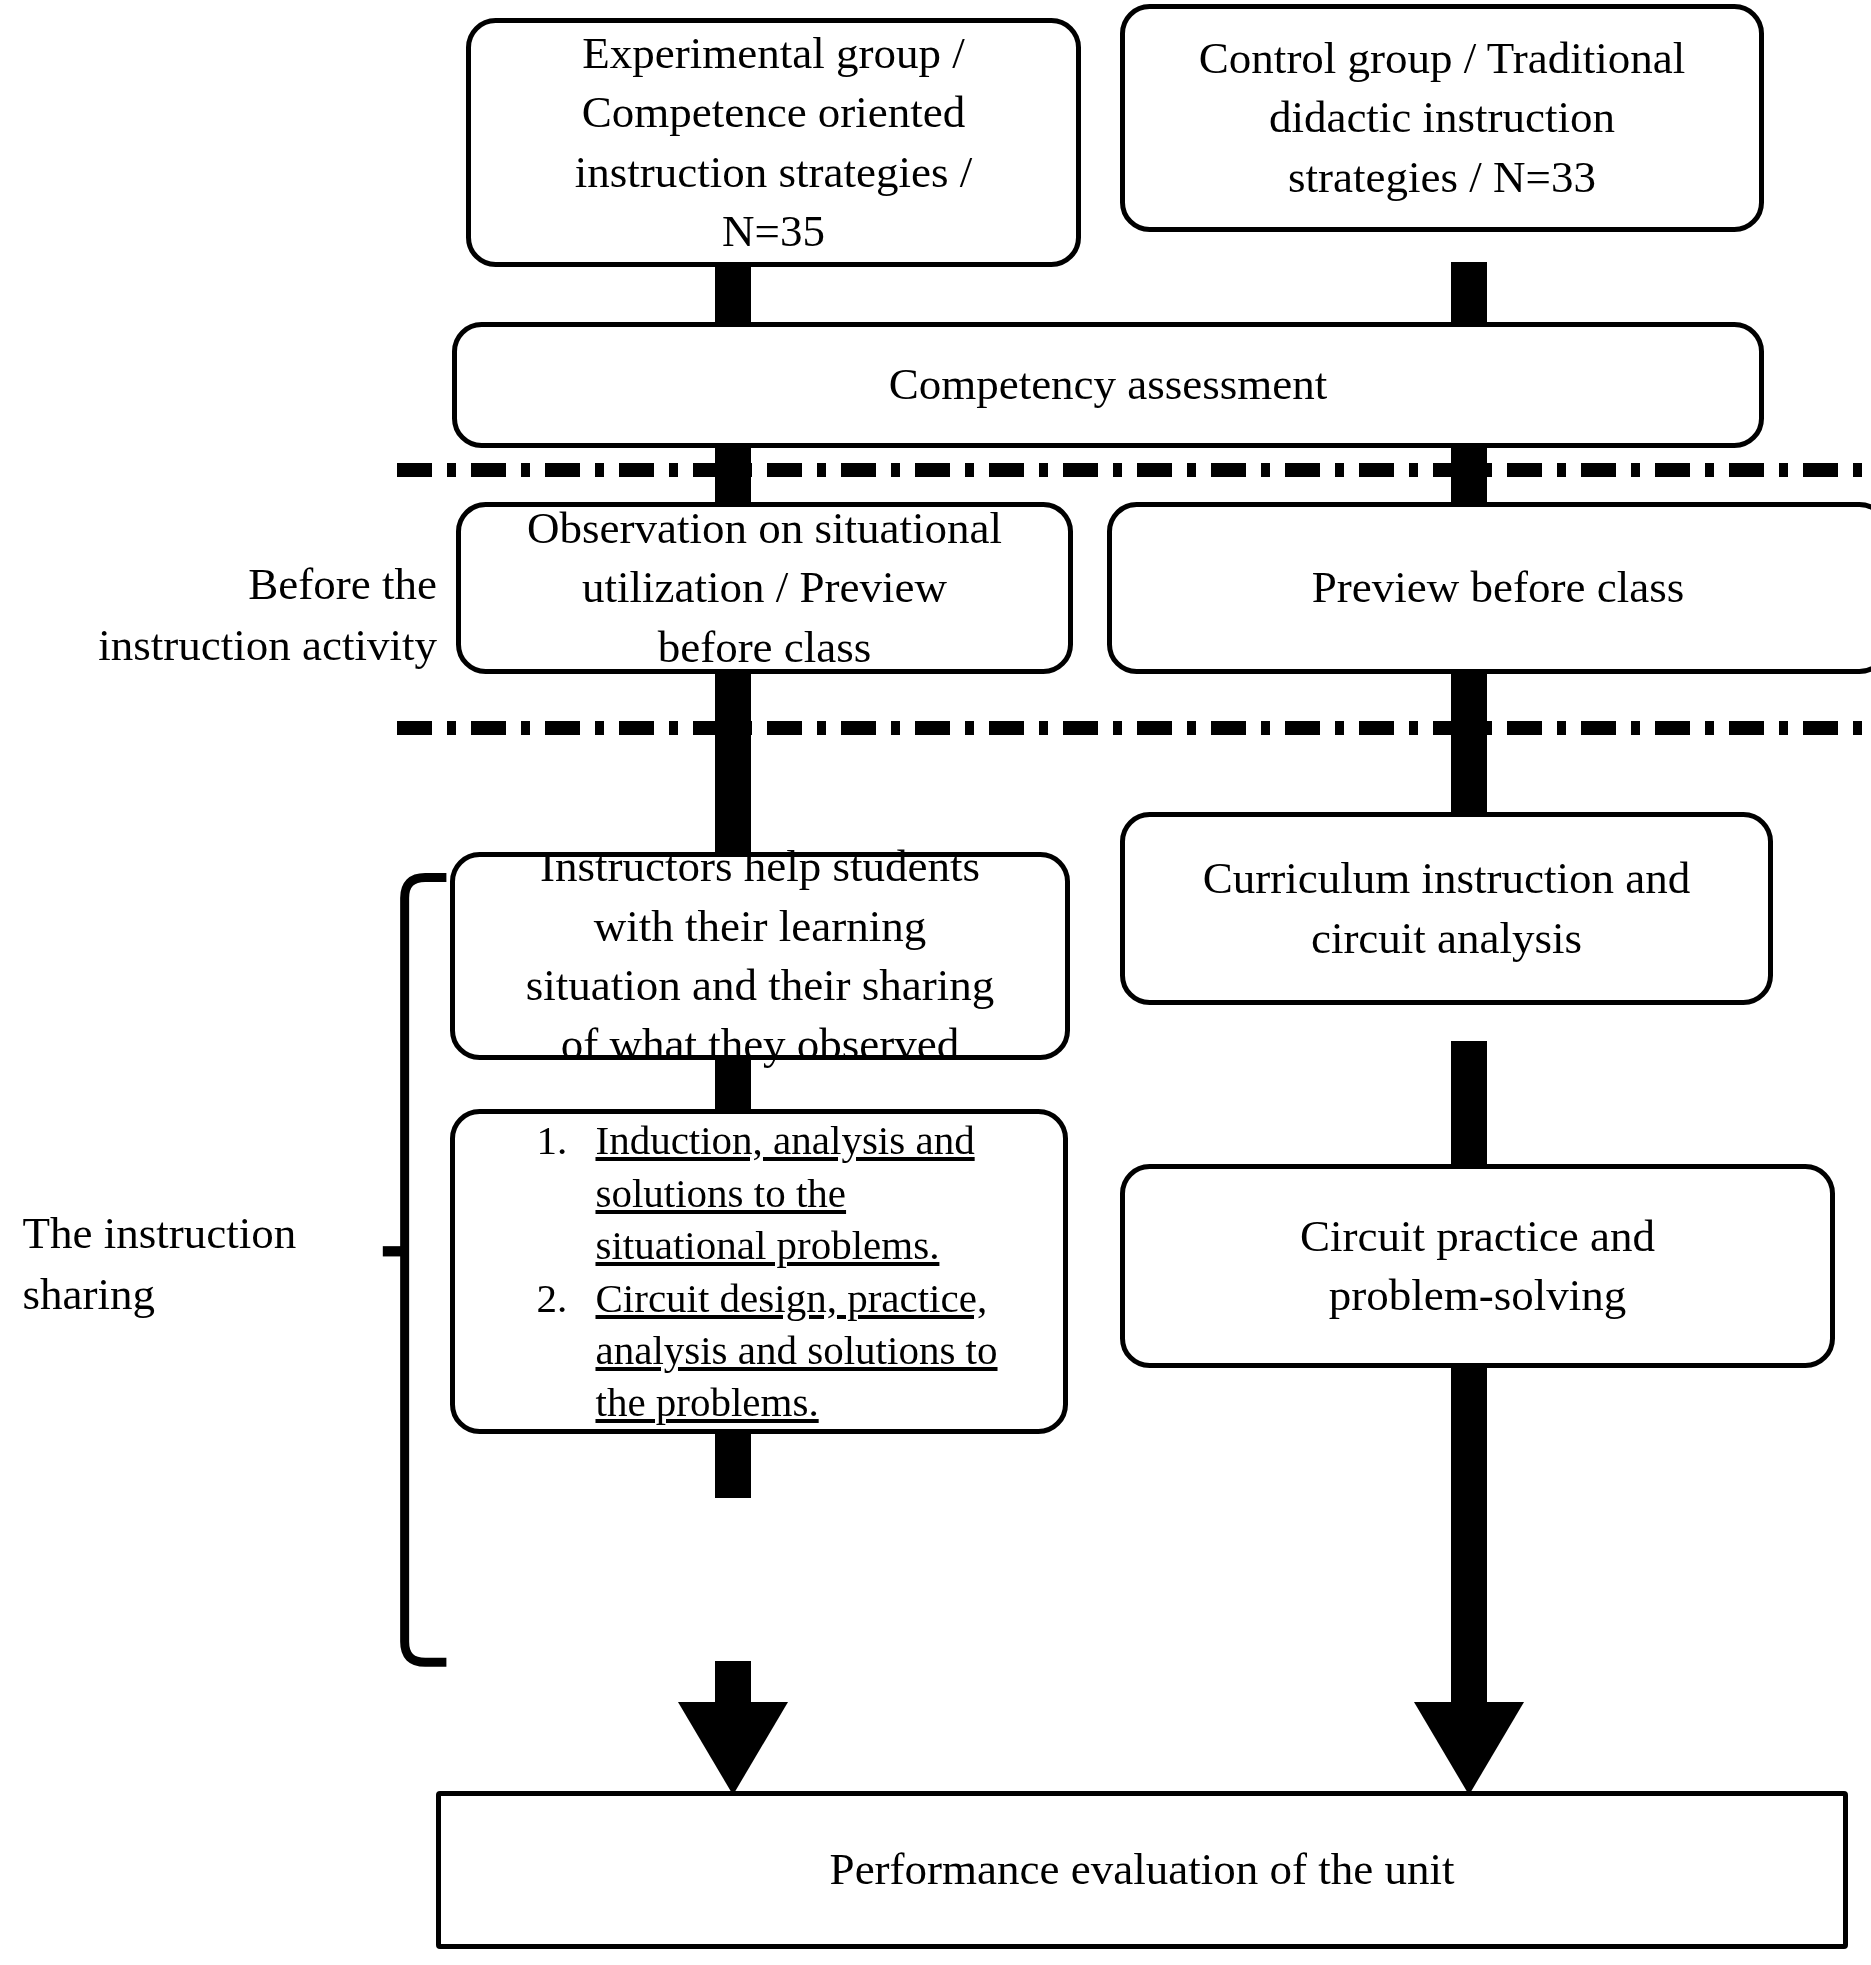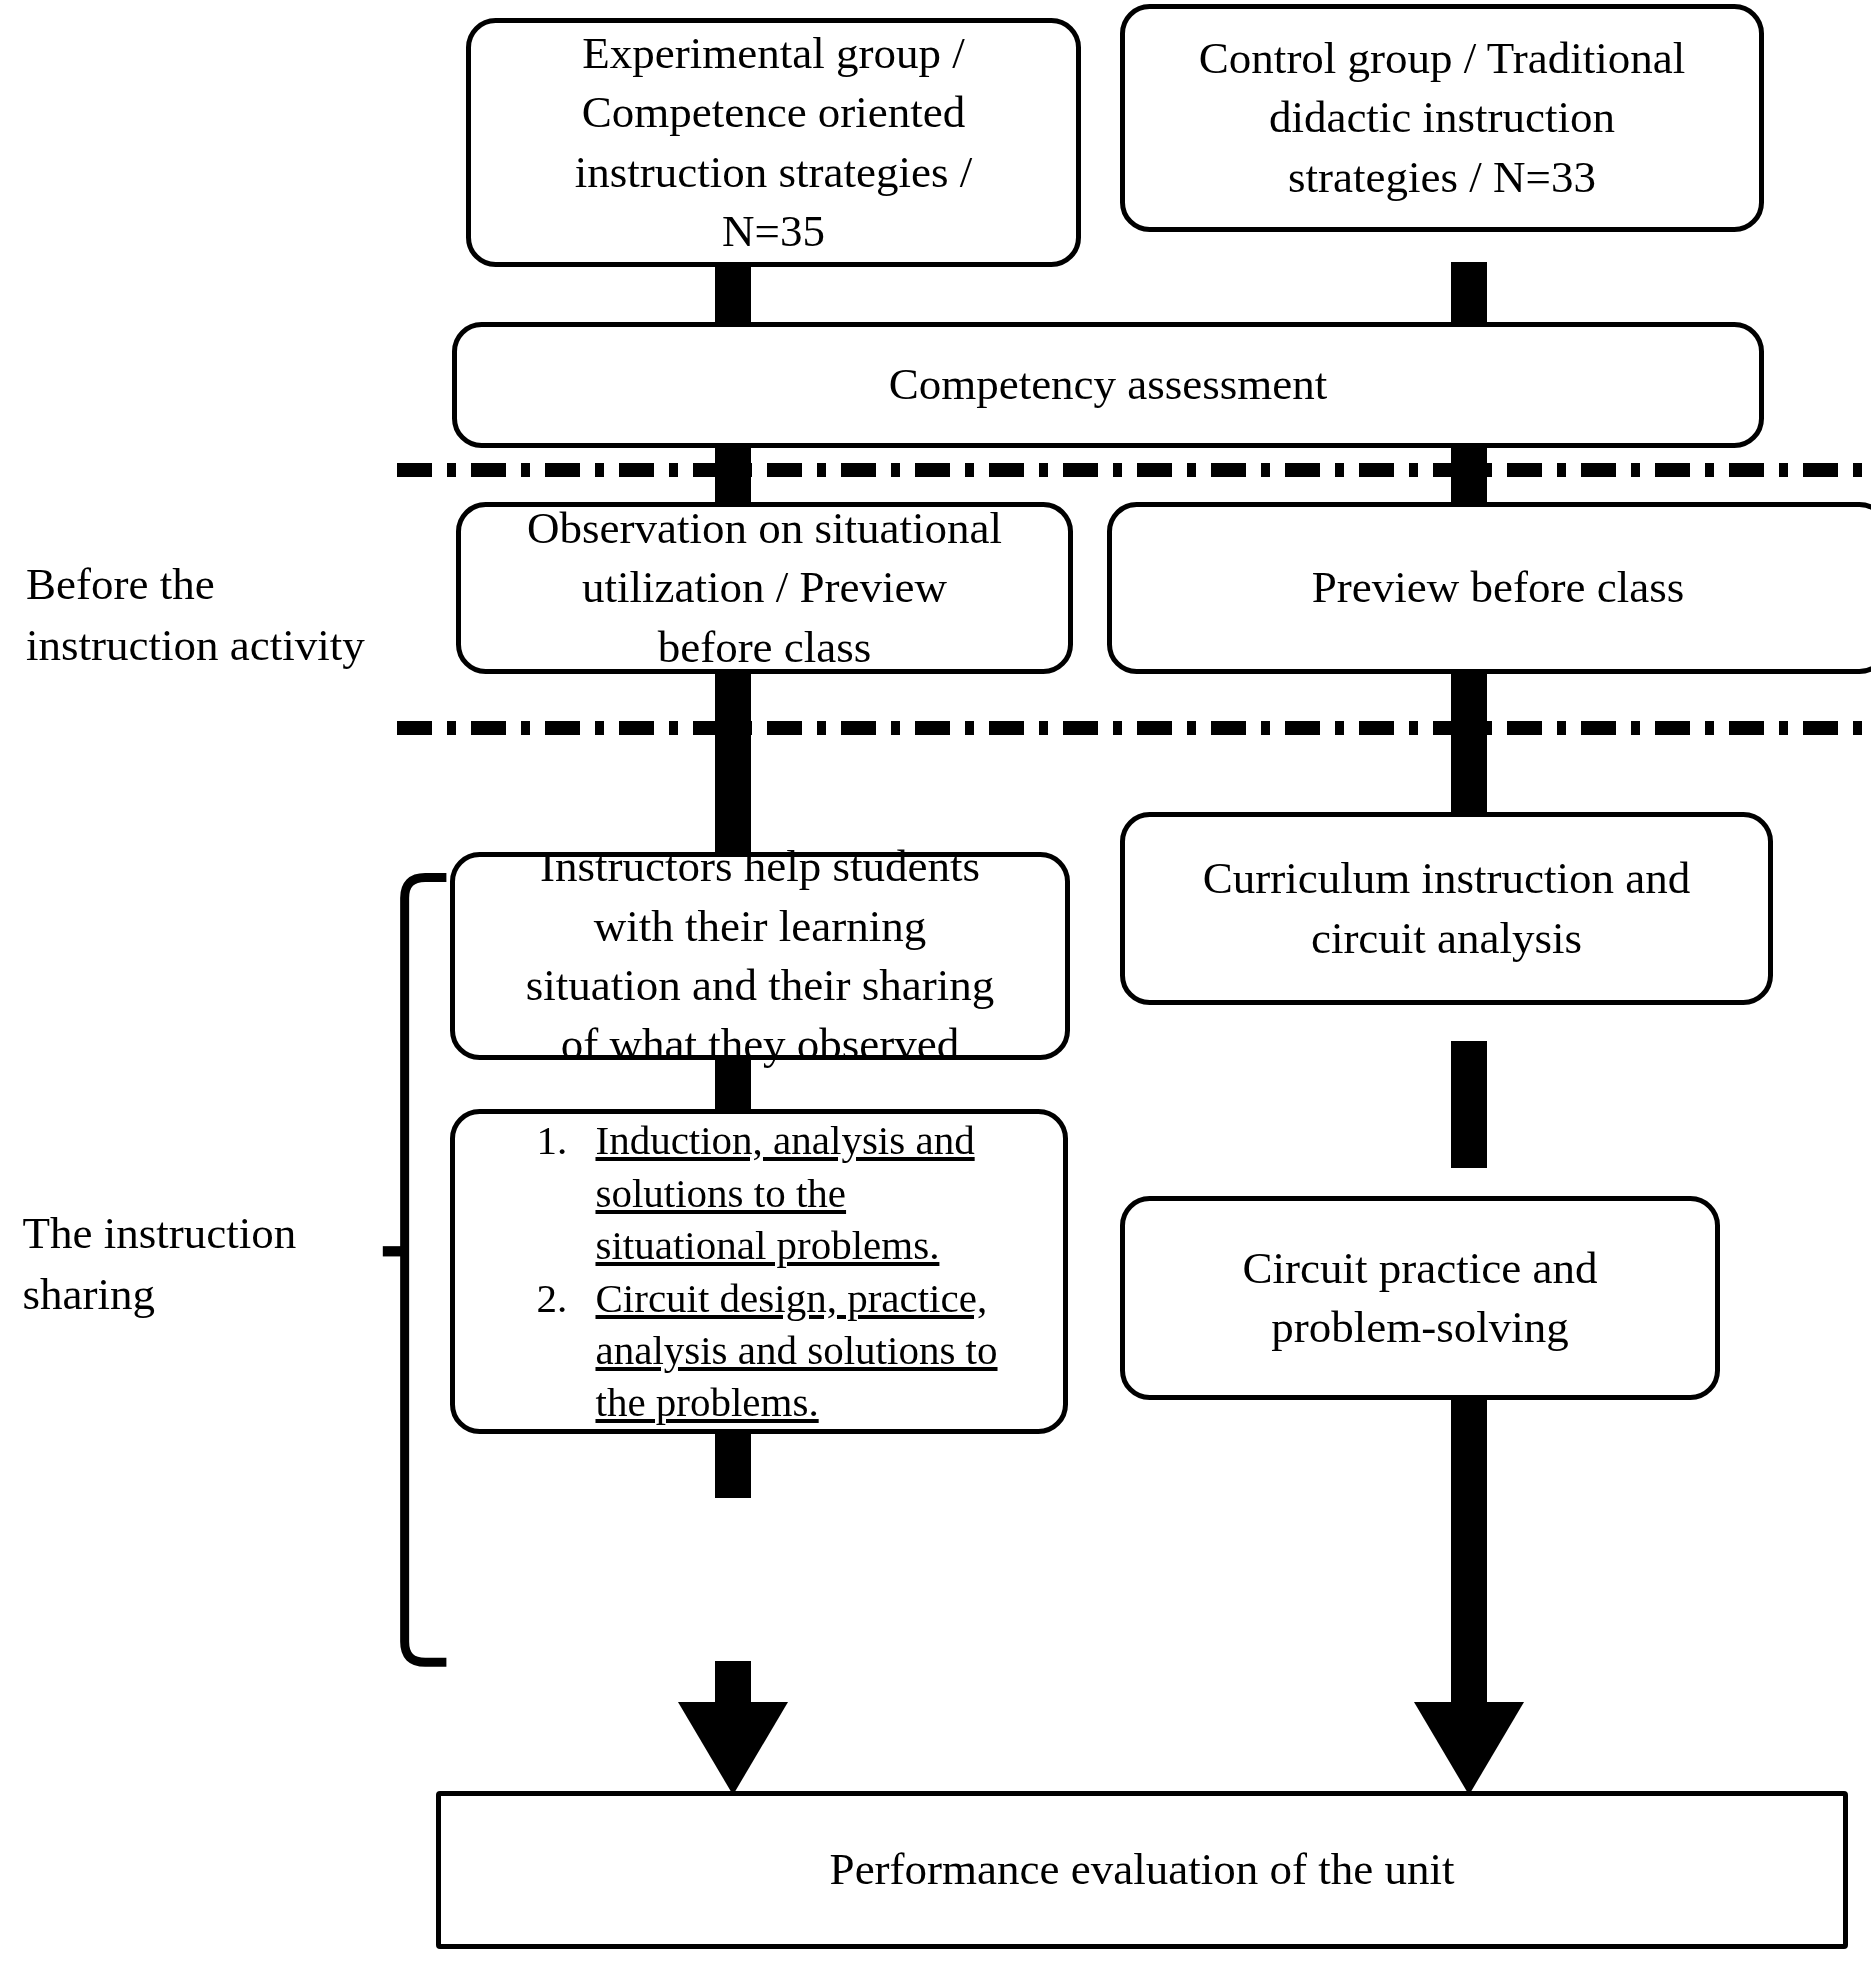--- a/index.html
+++ b/index.html
@@ -117,21 +117,21 @@
   <div class="bar" style="left:1451px; top:671px; height:185px"></div>
   <div class="bar" style="left:715px; top:1057px; height:57px"></div>
   <div class="bar" style="left:1451px; top:1041px; height:127px"></div>
   <div class="bar" style="left:715px; top:1430px; height:68px"></div>
 
   <div class="bar" style="left:715px; top:1661px; height:48px"></div>
   <div class="arrowhead" style="left:678px; top:1702px"></div>
   <div class="bar" style="left:1451px; top:1364px; height:345px"></div>
   <div class="arrowhead" style="left:1414px; top:1702px"></div>
 
-  <div class="phase-label" style="left:26px; top:554px; width:411px; text-align:left">Before the
+  <div class="phase-label" style="left:26px; top:554px; width:411px; text-align:right">Before the
 instruction activity</div>
   <div class="phase-label" style="left:22.5px; top:1203px; width:360px; text-align:left">The instruction
 sharing</div>
 
   <div class="box" style="left:466px; top:18px; width:615px; height:249px">
     <span class="txt">Experimental group /
 Competence oriented
 instruction strategies /
 N=35</span>
   </div>
@@ -175,21 +175,21 @@
       </div>
       <div class="list-item">
         <span class="num">2.</span>
         <span class="li-text">Circuit design, practice,
 analysis and solutions to
 the problems.</span>
       </div>
     </div>
   </div>
 
-  <div class="box" style="left:1120px; top:1196px; width:600px; height:204px">
+  <div class="box" style="left:1120px; top:1164px; width:715px; height:204px">
     <span class="txt">Circuit practice and
 problem-solving</span>
   </div>
 
 
   <div class="box" style="left:436px; top:1791px; width:1412px; height:158px; border-radius:4px">
     <span class="txt">Performance evaluation of the unit</span>
   </div>
 
 </div>

